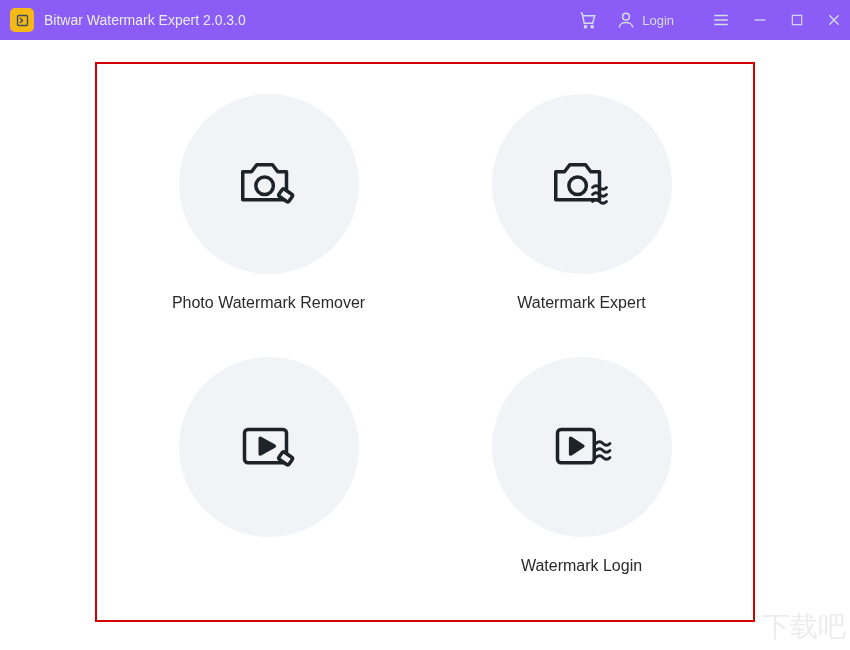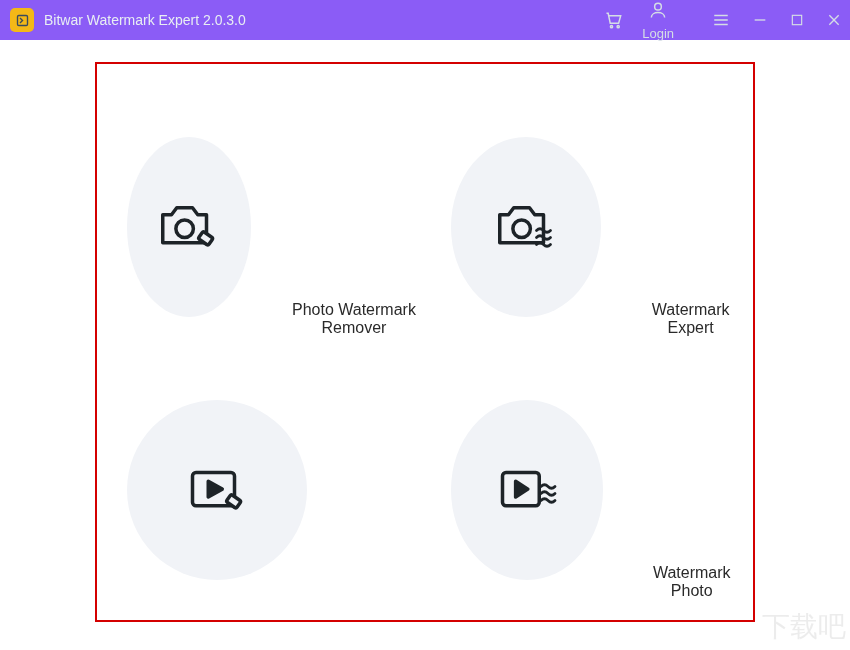--- a/index.html
+++ b/index.html
@@ -33,21 +33,21 @@
     .titlebar-spacer { flex: 1; }
     .titlebar-actions { display: flex; align-items: center; gap: 18px; }
     .tb-btn {
       display: flex;
       align-items: center;
       justify-content: center;
       cursor: pointer;
       color: #d5dde5;
     }
     .tb-btn svg { display: block; }
-    .login-group { display: flex; align-items: center; gap: 6px; font-size: 13px; cursor: pointer; color: #d5dde5; flex-direction: column; }
+    .login-group { display: flex; align-items: center; gap: 6px; font-size: 13px; cursor: pointer; color: #d5dde5; }
     .window-controls { display: flex; align-items: center; gap: 22px; margin-left: 20px; }
 
     .main {
       position: relative;
       width: 850px;
       height: 610px;
     }
     .highlight-box {
       position: absolute;
       left: 95px;
@@ -57,24 +57,23 @@
       border: 2px solid #d40000;
       display: grid;
       grid-template-columns: 1fr 1fr;
       grid-template-rows: 1fr 1fr;
       padding: 30px 30px 20px 30px;
       column-gap: 30px;
       row-gap: 20px;
     }
     .card {
       display: flex;
-      flex-direction: row;
-      align-items: flex-end;
+      flex-direction: column;
+      align-items: center;
       cursor: pointer;
-      gap: 36px;
     }
     .circle {
       width: 180px;
       height: 180px;
       border-radius: 50%;
       background: #f1f3f7;
       display: flex;
       align-items: center;
       justify-content: center;
       margin-bottom: 20px;
@@ -201,19 +200,19 @@
         <svg viewBox="0 0 80 64" fill="none" stroke="#1d2328" stroke-width="4" stroke-linejoin="round" stroke-linecap="round">
           <rect x="12" y="12" width="42" height="38" rx="4"></rect>
           <path d="M27 22 l14 9 l-14 9 z" fill="#1d2328"></path>
           <g stroke-width="3.2">
             <path d="M56 28 q4 -4 8 0 q4 4 8 0"></path>
             <path d="M56 36 q4 -4 8 0 q4 4 8 0"></path>
             <path d="M56 44 q4 -4 8 0 q4 4 8 0"></path>
           </g>
         </svg>
       </div>
-      <div class="card-label">Watermark Photo</div>
+      <div class="card-label">Watermark Login</div>
     </div>
 
   </div>
 
   <div class="watermark-corner">下载吧</div>
 </div>
 
 </body></html>

